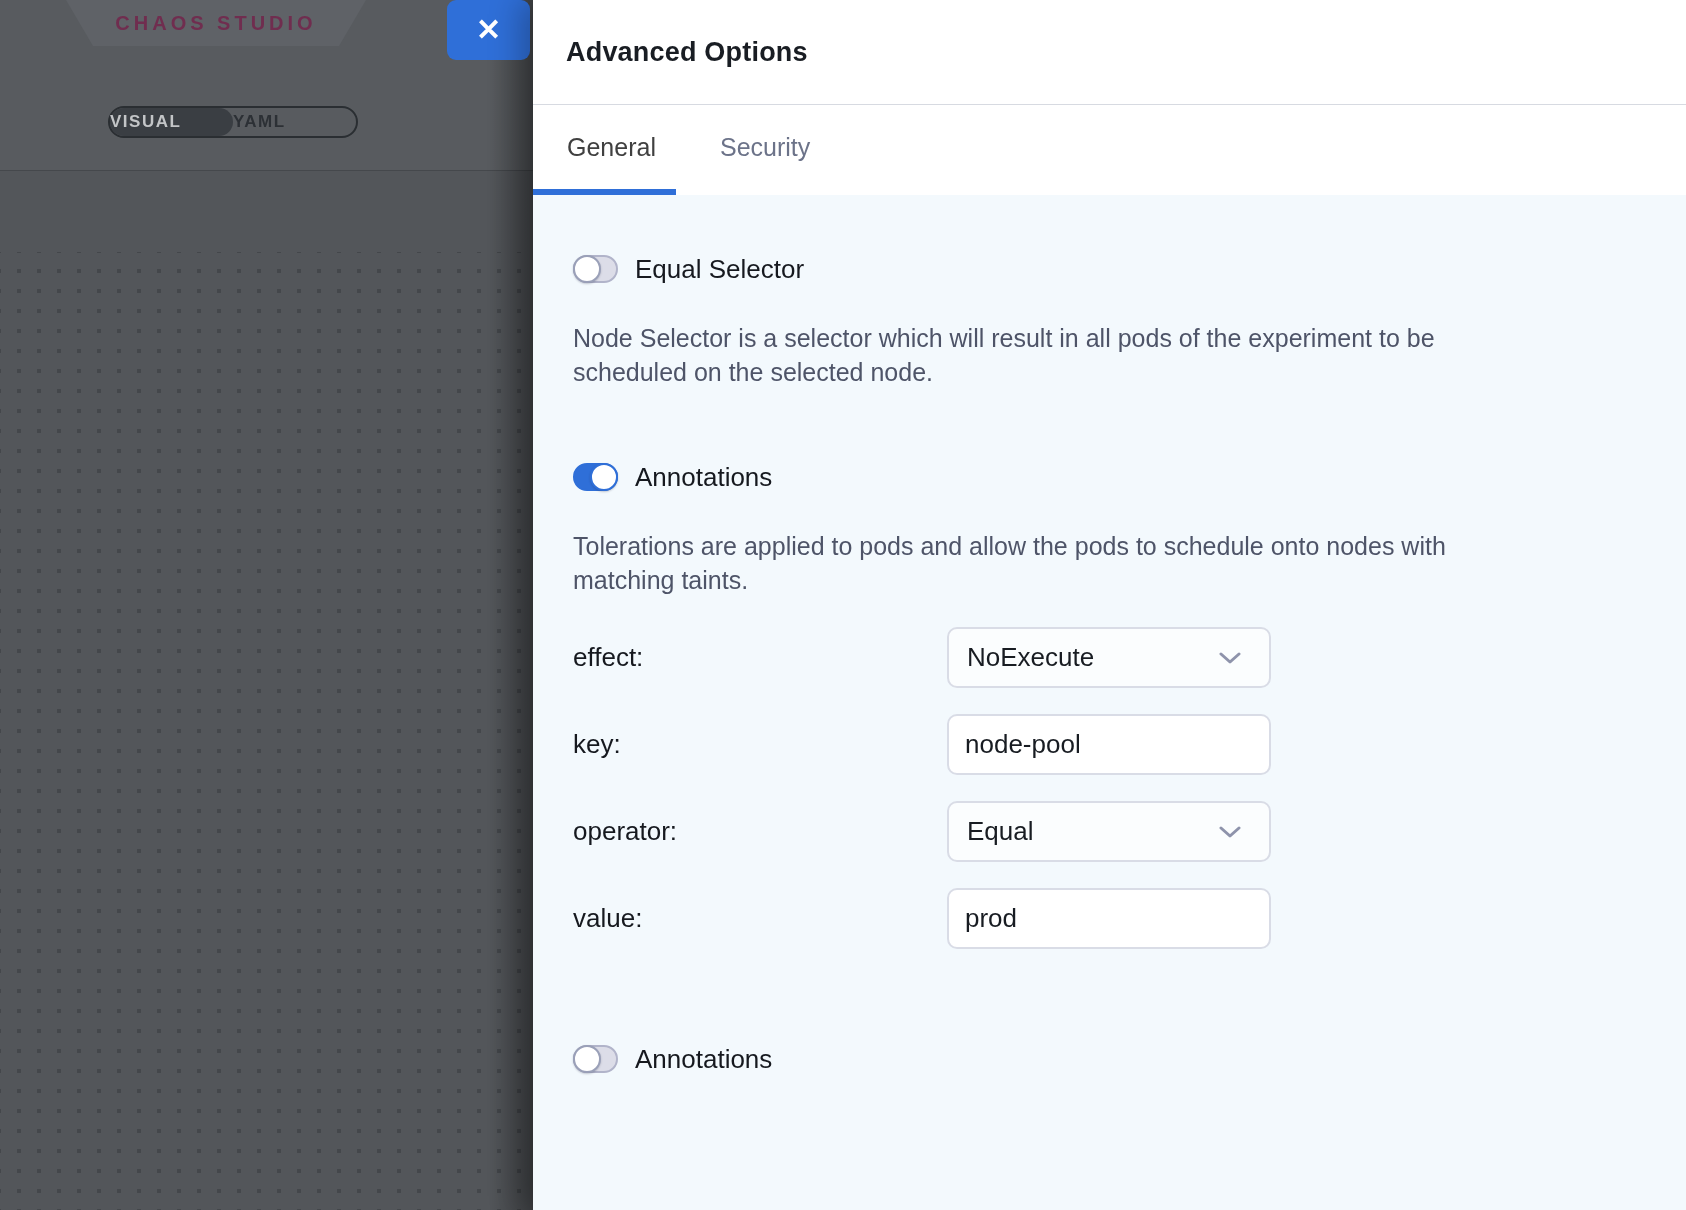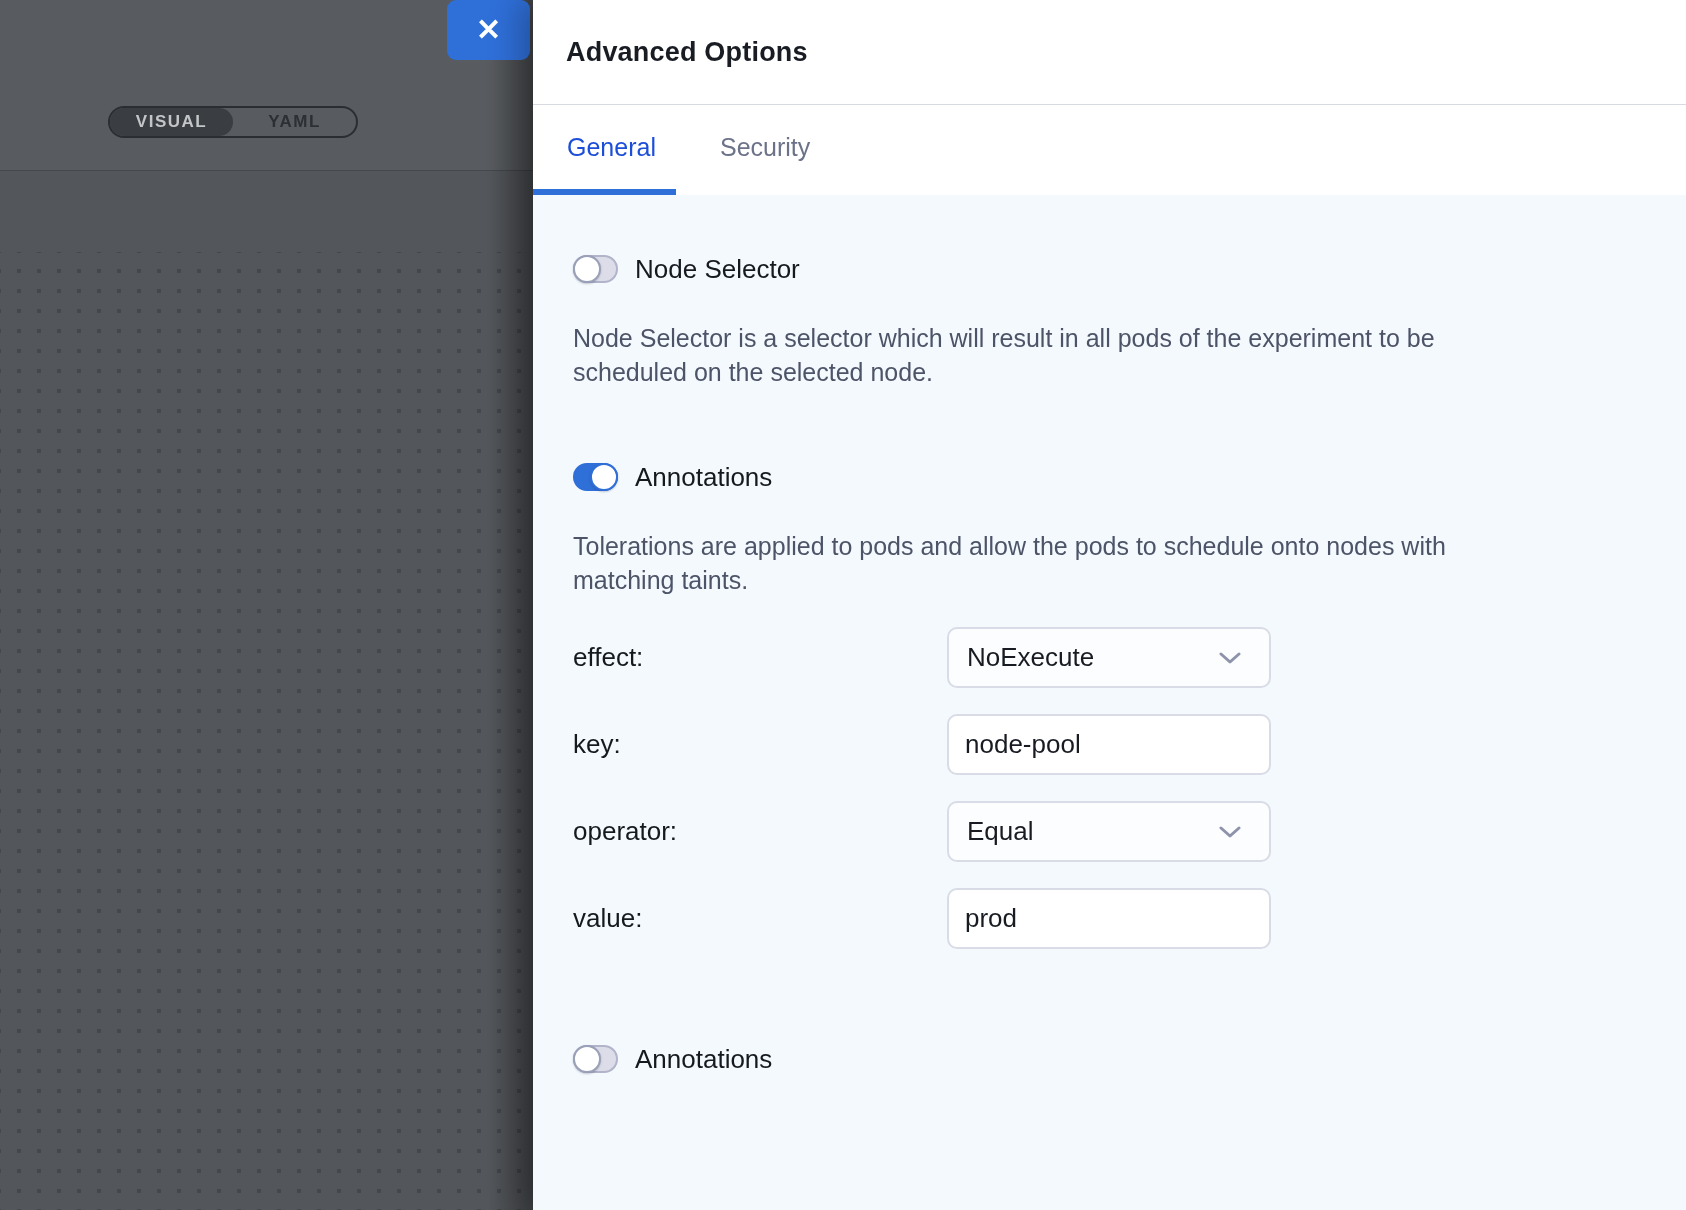--- a/index.html
+++ b/index.html
@@ -28,21 +28,21 @@
   }
   .logo-banner span{
     font-size:20px;font-weight:700;letter-spacing:4px;color:#702d4f;
   }
   .view-toggle{
     position:absolute;left:108px;top:106px;width:250px;height:32px;
     border:2px solid #2a2e32;border-radius:17px;
     display:flex;align-items:stretch;background:transparent;
   }
   .view-toggle .seg{
-    flex:1;display:flex;align-items:center;justify-content:center;
+    flex:1;display:flex;align-items:center;justify-content:flex-start;
     font-size:17px;font-weight:700;letter-spacing:1.5px;border-radius:15px;
   }
   .seg.visual{background:#3a3e43;color:#c3c5c7;}
   .seg.yaml{background:transparent;color:#2c3035;}
   .studio-canvas{
     position:absolute;left:0;top:172px;width:533px;height:1038px;background:#53565a;
   }
   .dot-grid{
     position:absolute;left:0;top:80px;width:533px;height:958px;
     background-image:radial-gradient(#44474b 2.2px, transparent 2.3px);
@@ -74,21 +74,21 @@
     display:flex;align-items:center;padding-left:33px;flex:0 0 auto;
   }
   .drawer-title{font-size:27px;font-weight:700;color:#191d23;letter-spacing:0.2px;}
 
   .tabs{height:90px;background:#ffffff;display:flex;flex:0 0 auto;}
   .tab{
     height:90px;display:flex;align-items:center;
     padding:0 20px 0 34px;font-size:25px;color:#6c7389;cursor:pointer;
     border-bottom:6px solid transparent;
   }
-  .tab.active{color:#1d4ed8;border-bottom-color:var(--accent,#2f6fd8);}
+  .tab.active{color:#404040;border-bottom-color:var(--accent,#2f6fd8);}
   .tab + .tab{margin-left:16px;padding:0 28px;}
 
   .drawer-content{
     flex:1;background:var(--panel-bg,#f3f9fd);
     padding:60px 40px 0 40px;overflow:hidden;
   }
 
   
   .toggle-row{display:flex;align-items:center;gap:17px;height:28px;}
   .switch{
@@ -128,20 +128,23 @@
   }
 
   .spacer-lg{height:74px;}
   .spacer-toggle3{height:70px;}
 </style>
 </head>
 <body>
 
 <div class="left-pane">
   <div class="studio-header">
+    <div class="logo-banner">
+      <span>CHAOS STUDIO</span>
+    </div>
     <div class="view-toggle">
       <div class="seg visual">
         <span>VISUAL</span>
       </div>
       <div class="seg yaml">
         <span>YAML</span>
       </div>
     </div>
   </div>
   <div class="studio-canvas">
@@ -168,21 +171,21 @@
       <span>Security</span>
     </div>
   </div>
 
   <div class="drawer-content">
 
     <div class="toggle-row">
       <div class="switch">
         <span class="knob"></span>
       </div>
-      <span class="toggle-label">Node Selector</span>
+      <span class="toggle-label">Equal Selector</span>
     </div>
     <div class="section-desc">Node Selector is a selector which will result in all pods of the experiment to be
 scheduled on the selected node.</div>
 
     <div class="spacer-lg"></div>
 
     <div class="toggle-row">
       <div class="switch on">
         <span class="knob"></span>
       </div>

